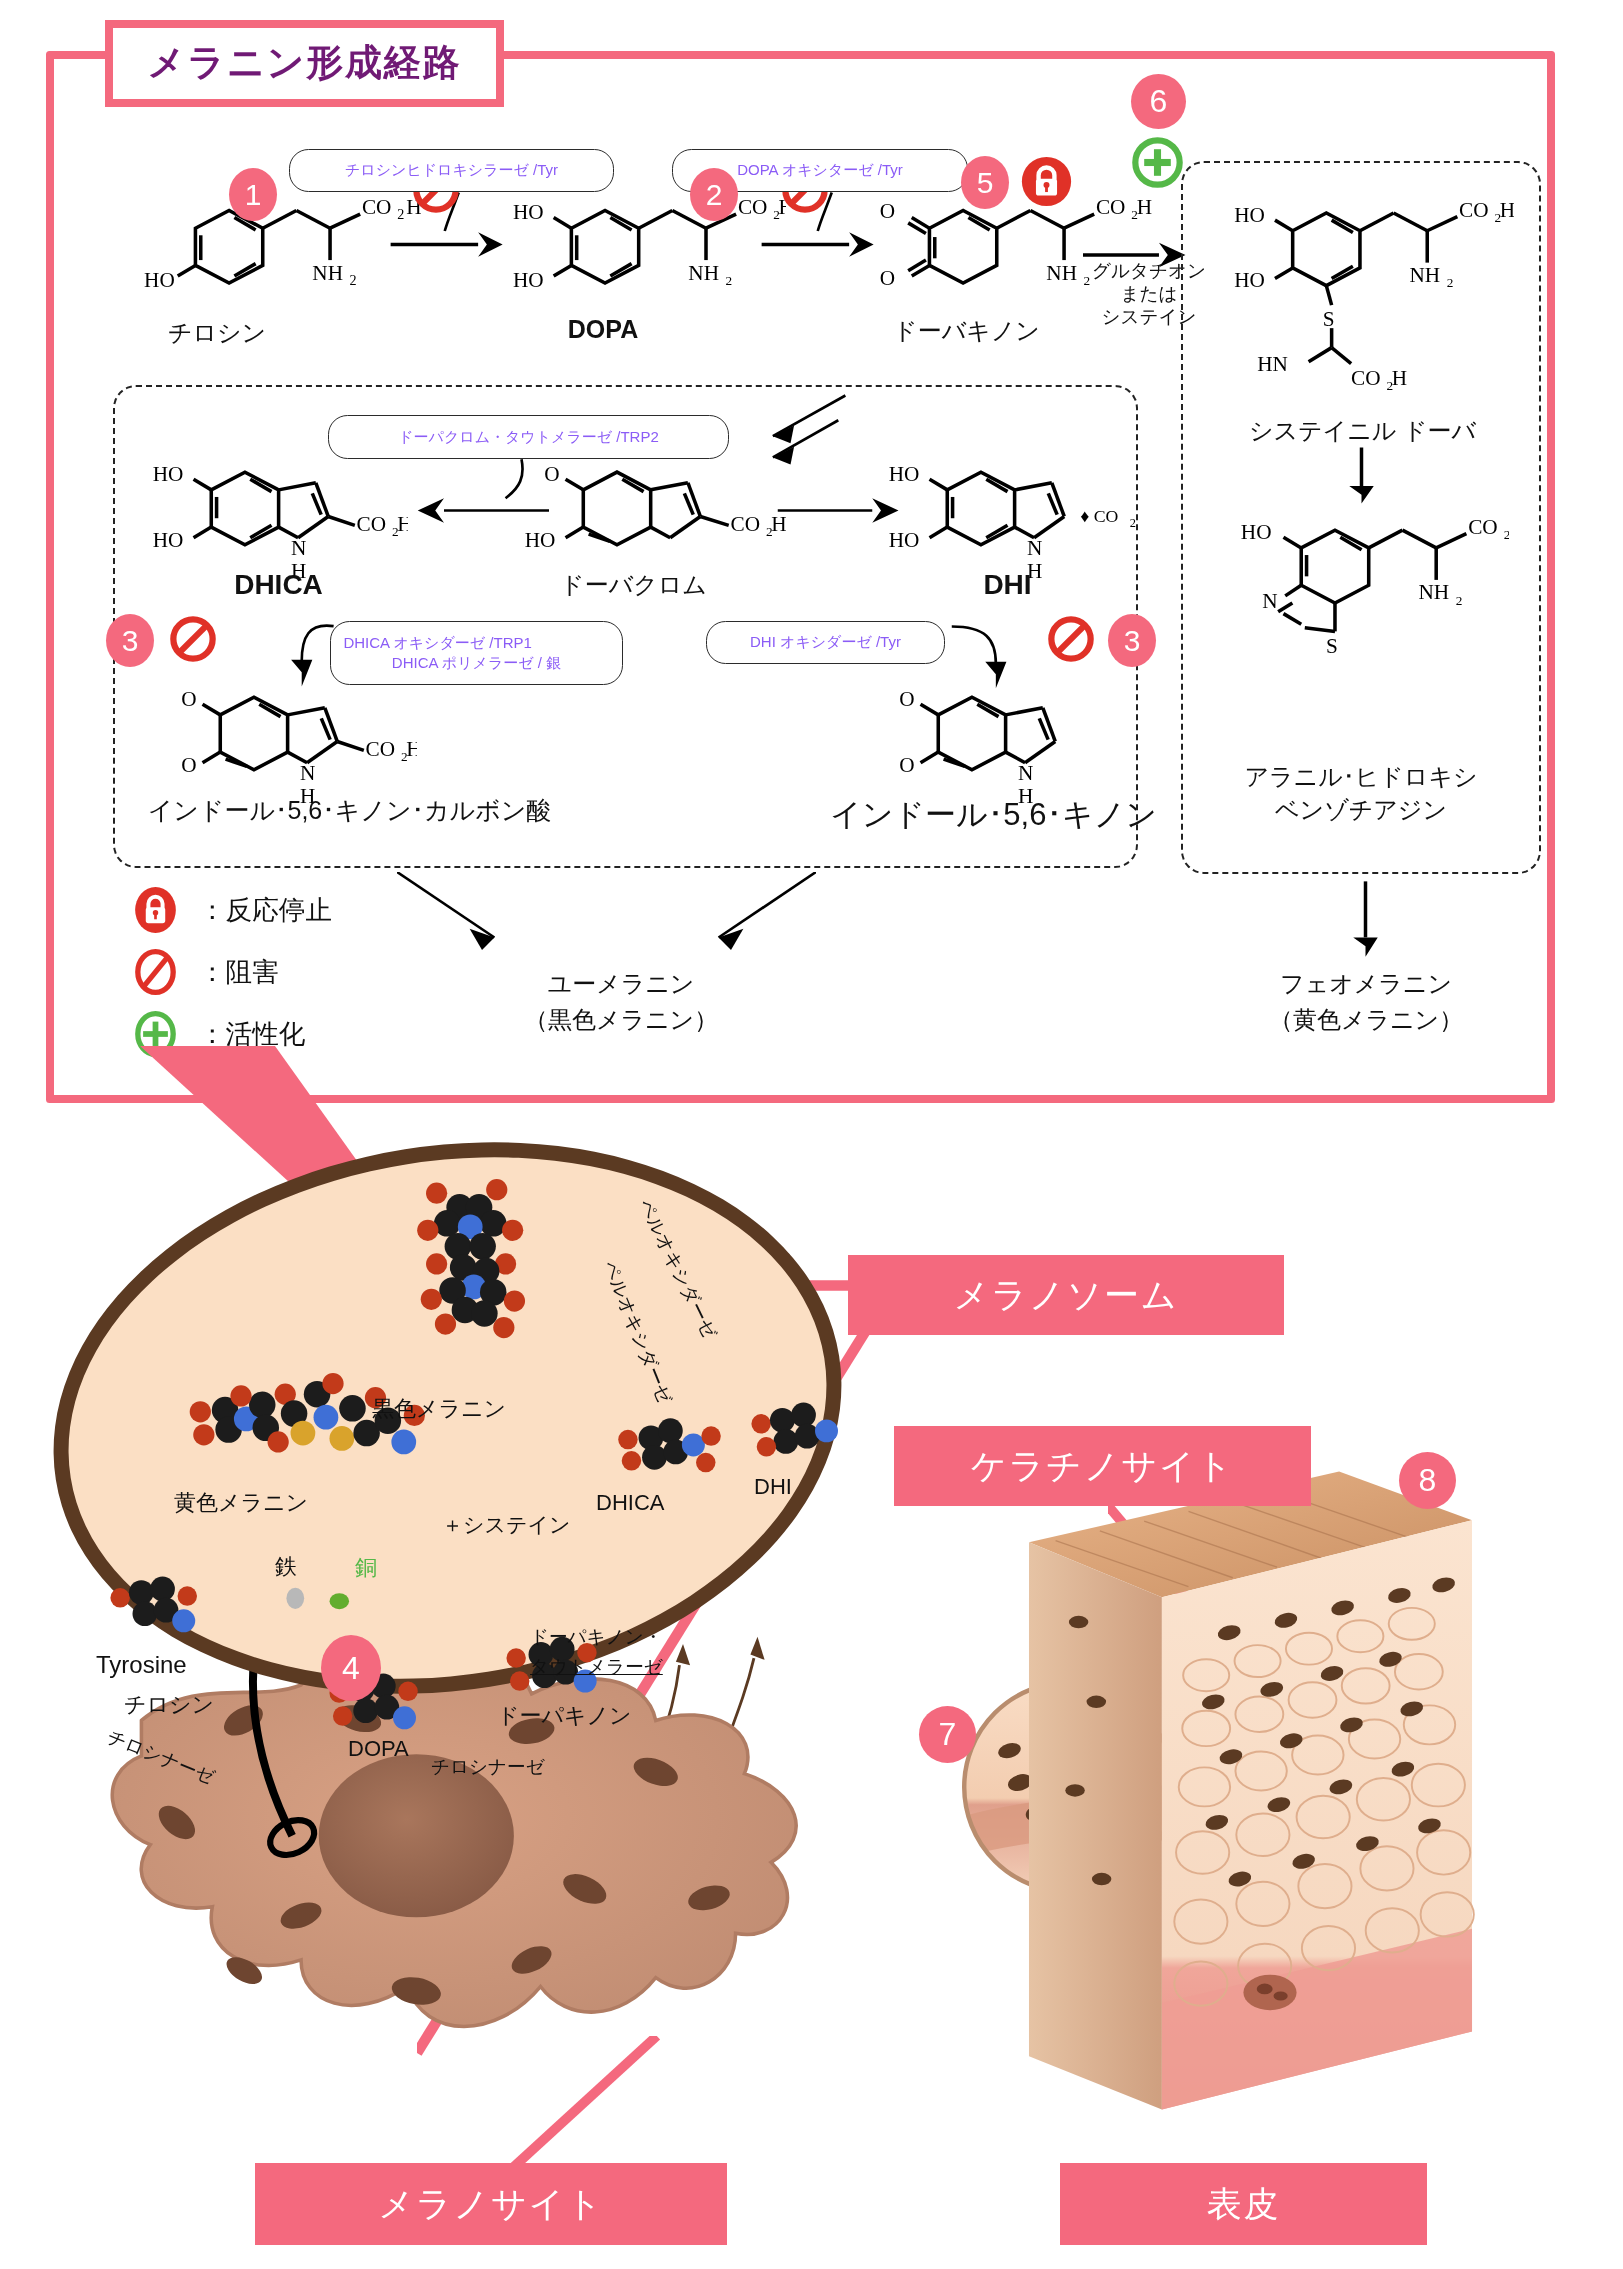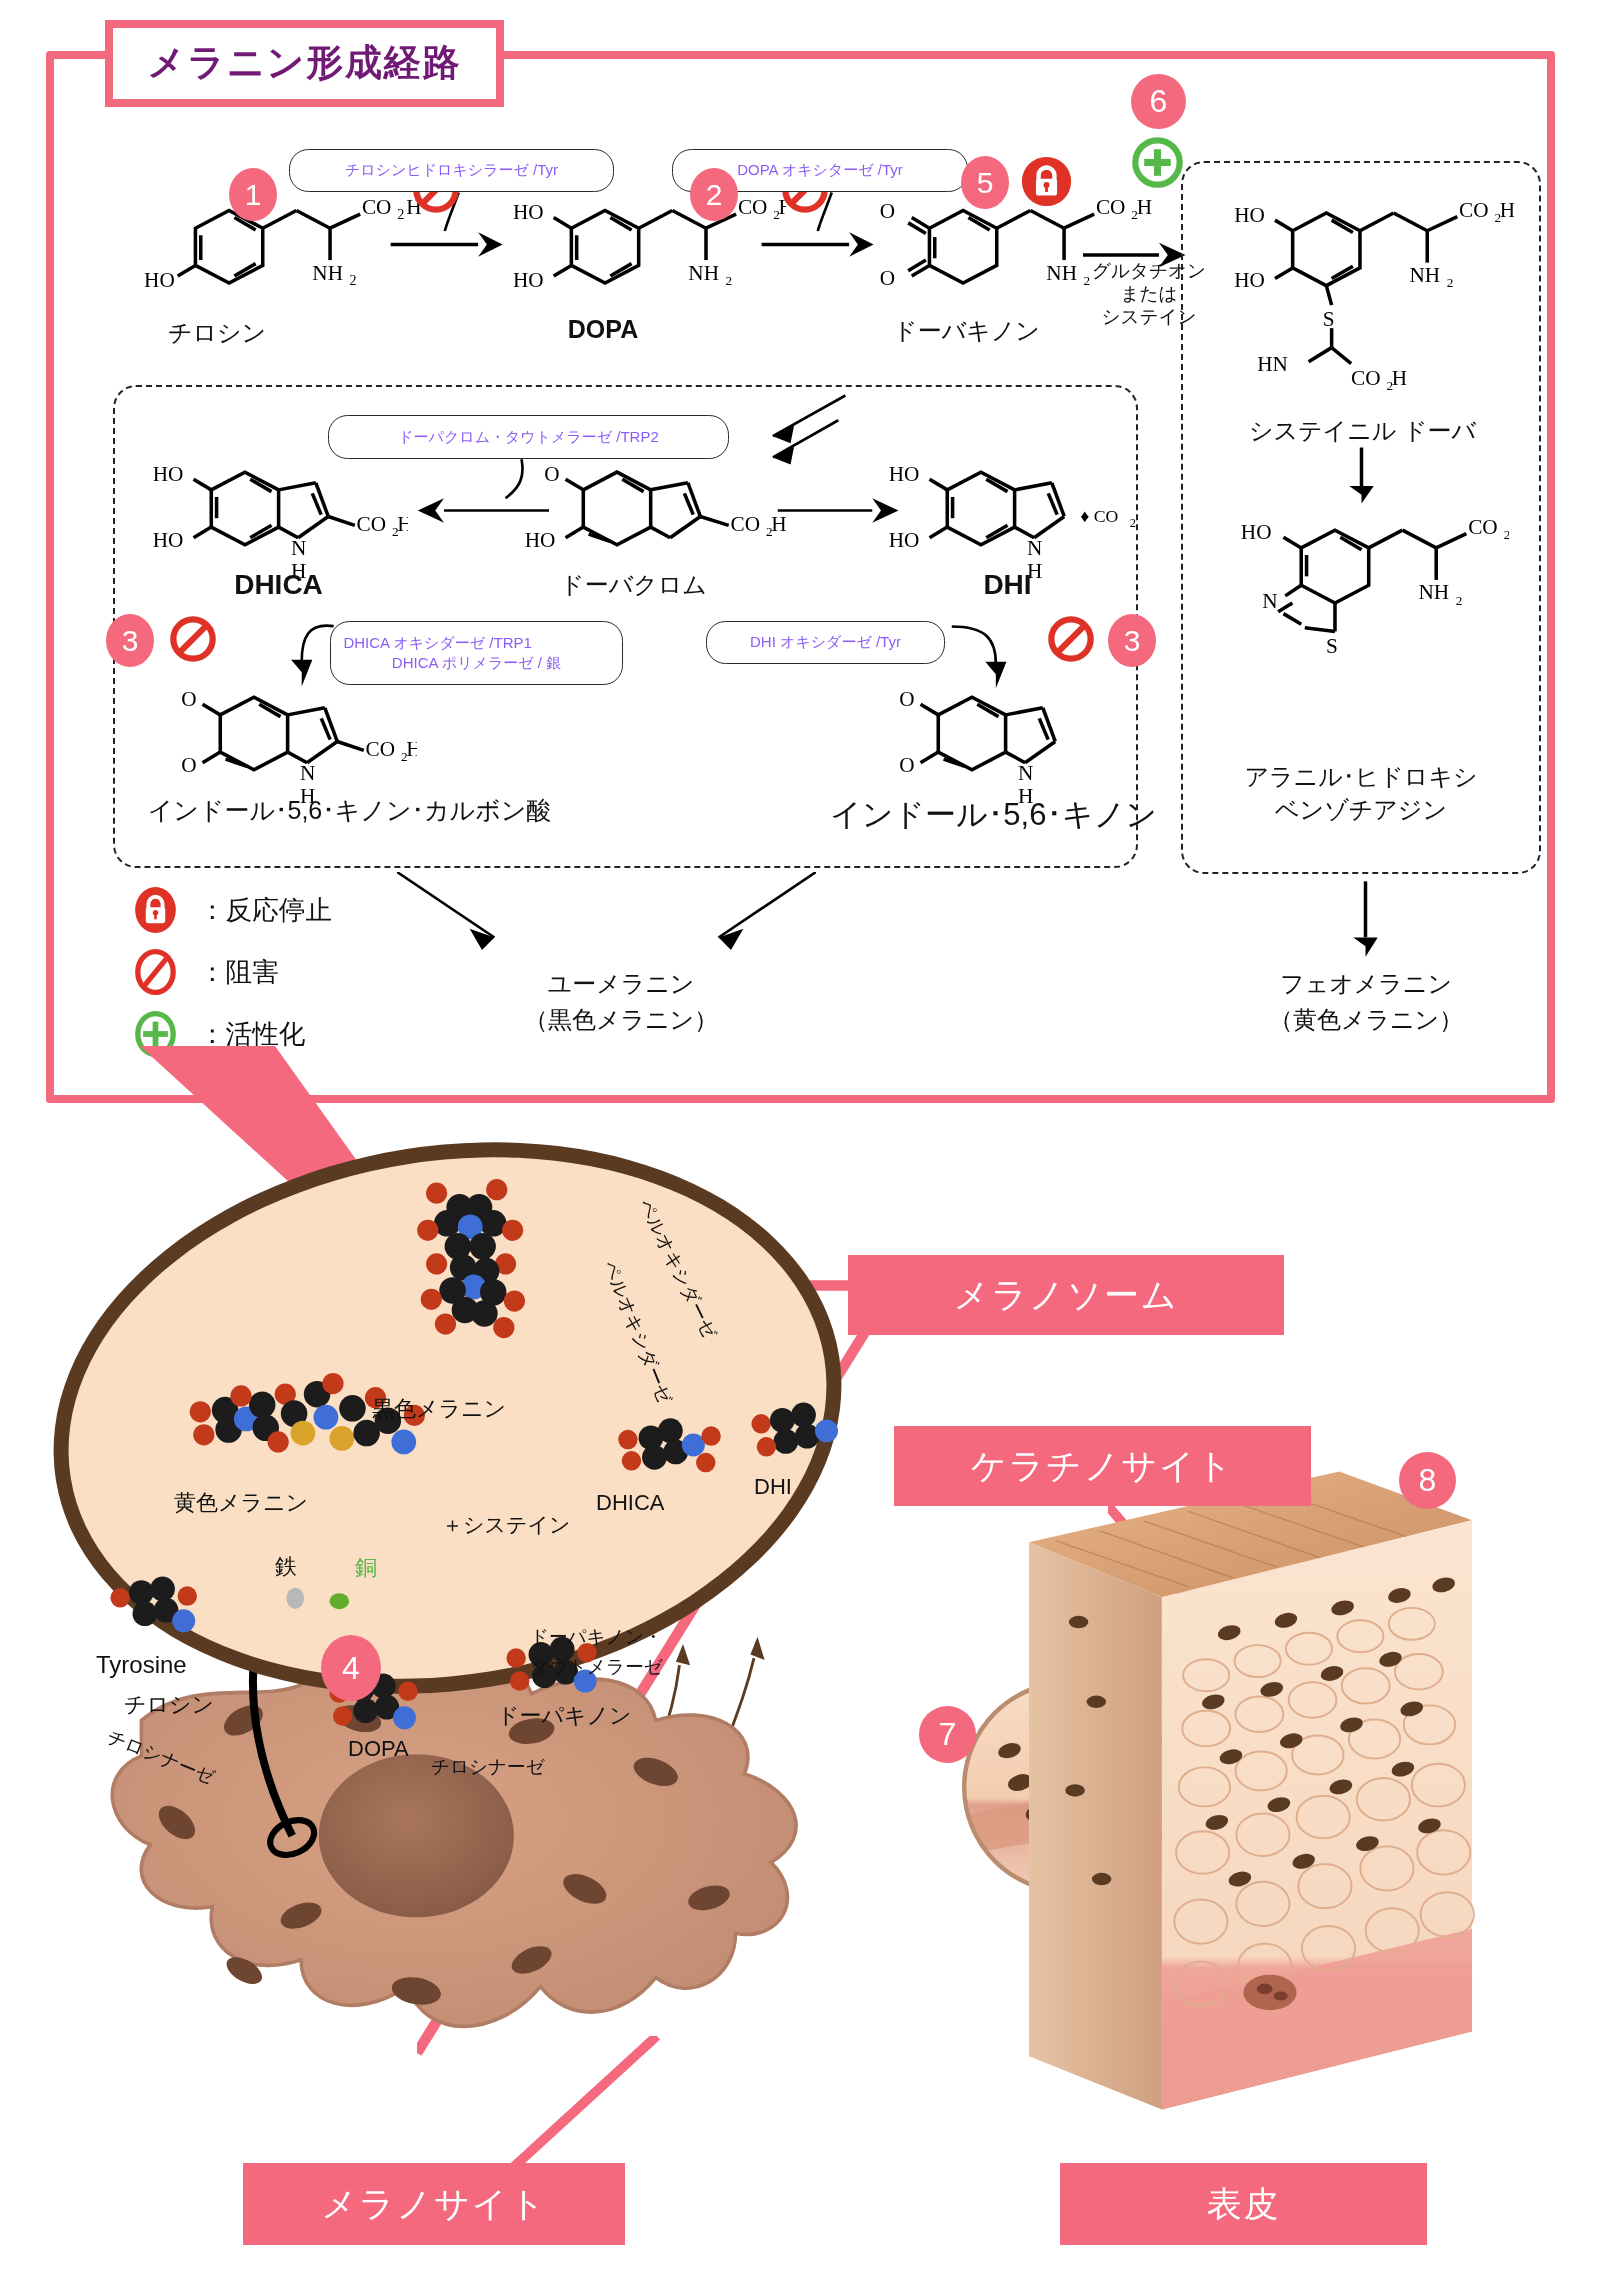--- a/index.html
+++ b/index.html
@@ -681,21 +681,21 @@
     <path d="M316,150 C250,120 170,108 96,110"></path>
   </g>
   <polygon points="70,44 52,56 74,62" fill="#5b3a22"></polygon>
   <polygon points="100,106 80,116 102,124" fill="#5b3a22"></polygon>
 </svg>
 
 <div class="mtext sm" style="left:656px;top:1195px;transform:rotate(64deg);transform-origin:0 0;">ペルオキシダーゼ</div>
 <div class="mtext sm" style="left:621px;top:1257px;transform:rotate(68deg);transform-origin:0 0;">ペルオキシダーゼ</div>
 <div class="mtext" style="left:442px;top:1511px;font-size:21px;">＋システイン</div>
 <div class="mtext sm" style="left:530px;top:1624px;">ドーパキノン・</div>
-<div class="mtext sm" style="left:530px;top:1654px;">タウトメラーゼ</div>
+<div class="mtext sm" style="left:530px;top:1654px;text-decoration:underline;">タウトメラーゼ</div>
 <div class="mtext sm" style="left:113px;top:1724px;transform:rotate(22deg);transform-origin:0 0;">チロシナーゼ</div>
 <div class="mtext sm" style="left:431px;top:1754px;">チロシナーゼ</div>
 
 <svg class="abs" id="skin" viewBox="0 0 520 790">
   <defs>
     <linearGradient id="topface" x1="0" y1="0" x2="1" y2="1">
       <stop offset="0%" stop-color="#e8b489"></stop>
         <stop offset="100%" stop-color="#c98f62"></stop>
     </linearGradient>
     <linearGradient id="frontface" x1="0" y1="0" x2="0" y2="1">
@@ -840,21 +840,21 @@
 </svg>
 <ellipse class="abs" style="left:403px;top:2039px;"></ellipse>
 
 <div class="abs plabel" style="left:894px;top:1426px;width:417px;height:80px;">
   <span>ケラチノサイト</span>
 </div>
 <svg class="abs" style="left:1108px;top:1502px;" width="266" height="293" viewBox="0 0 300 330">
   <line x1="0" y1="4" x2="268" y2="322" stroke="#f4697e" stroke-width="11"></line>
 </svg>
 
-<div class="abs plabel" style="left:243px;top:2163px;width:382px;height:82px;">
+<div class="abs plabel" style="left:255px;top:2163px;width:472px;height:82px;">
   <span>メラノサイト</span>
 </div>
 <svg class="abs" style="left:497px;top:2036px;" width="222" height="142" viewBox="0 0 250 160">
   <line x1="16" y1="150" x2="180" y2="0" stroke="#f4697e" stroke-width="11"></line>
 </svg>
 
 <div class="abs plabel" style="left:1060px;top:2163px;width:367px;height:82px;">
   <span>表皮</span>
 </div>
 

